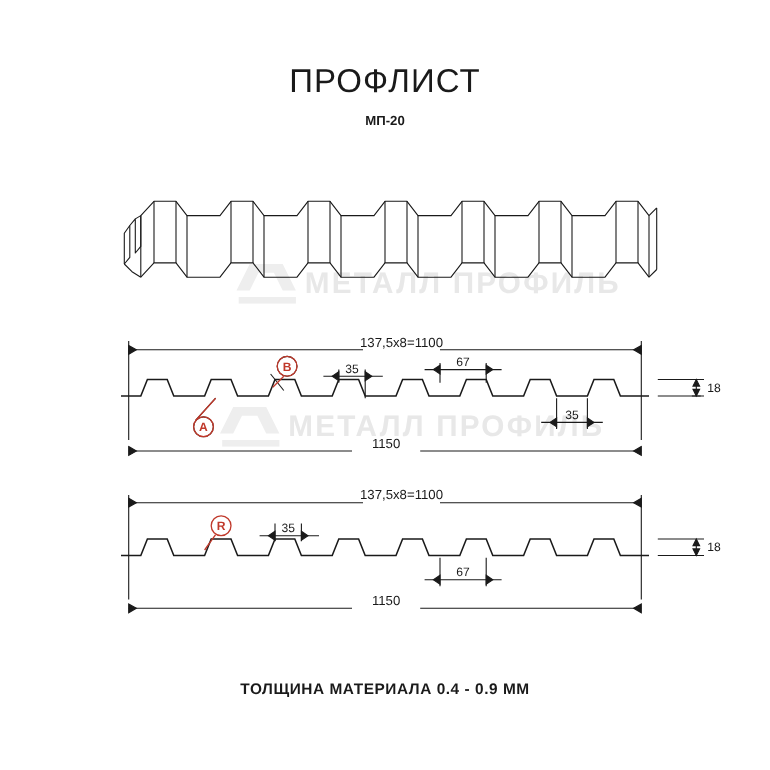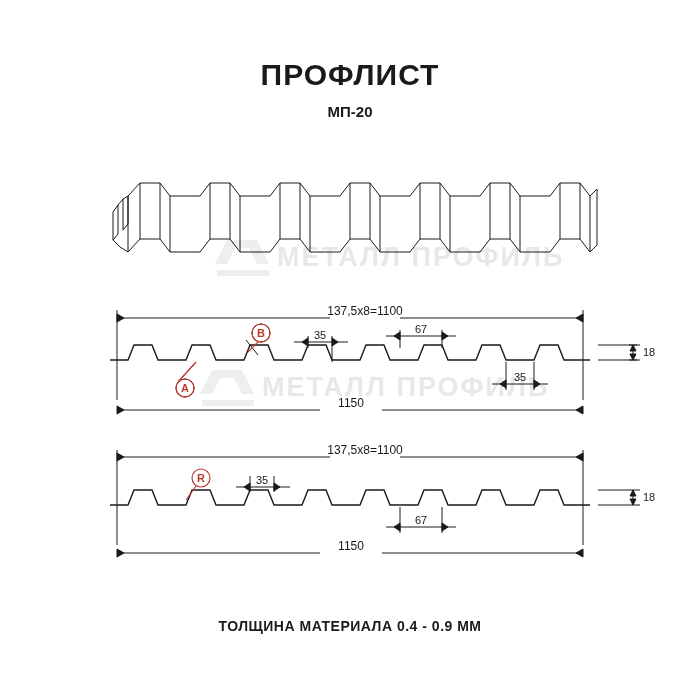--- a/index.html
+++ b/index.html
@@ -17,31 +17,31 @@
     background: #ffffff;
     overflow: hidden;
   }
   .title {
     position: absolute;
     left: 0;
     top: 58px;
     width: 700px;
     text-align: center;
     font-size: 30px;
-    font-weight: bold;
+    font-weight: normal;
     letter-spacing: 1px;
     color: #1a1a1a;
   }
   .subtitle {
     position: absolute;
     left: 0;
     top: 103px;
     width: 700px;
     text-align: center;
-    font-size: 15px;
+    font-size: 12px;
     font-weight: bold;
     color: #1a1a1a;
   }
   .footer {
     position: absolute;
     left: 0;
     top: 618px;
     width: 700px;
     text-align: center;
     font-size: 14px;

